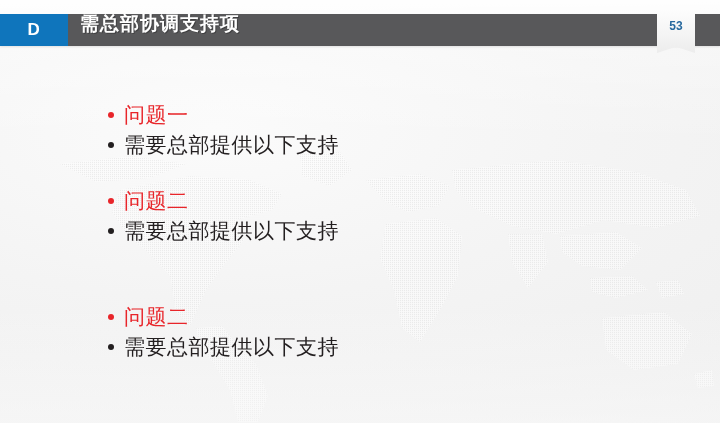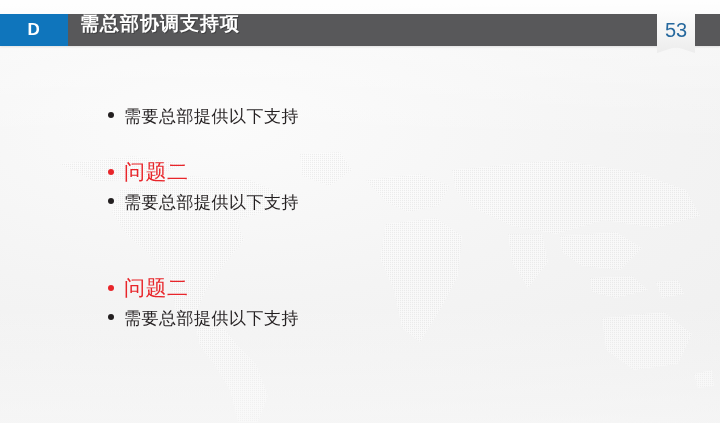--- a/index.html
+++ b/index.html
@@ -103,22 +103,22 @@
     background: linear-gradient(180deg, #fdfdfd 0%, #f4f4f4 60%, #ececec 100%);
     clip-path: polygon(0% 0%, 100% 0%, 100% 100%, 50% 86%, 0% 100%);
     box-shadow: 0 1px 3px rgba(0,0,0,0.22);
     display: flex;
     align-items: flex-start;
     justify-content: center;
   }
   .page-badge-num {
     margin-top: 10px;
     color: #27699e;
-    font-size: 20px;
-    font-weight: normal;
+    font-size: 12px;
+    font-weight: bold;
     font-family: "Liberation Sans", sans-serif;
   }
 
   
   .content {
     position: absolute;
     left: 108px;
     top: 101px;
     width: 560px;
   }
@@ -142,21 +142,21 @@
 
   .line-title {
     color: #e8252a;
     font-size: 21px;
     line-height: 29px;
     letter-spacing: 0.5px;
     font-family: "DejaVu Sans", "Liberation Sans", sans-serif;
   }
   .line-body {
     color: #231f20;
-    font-size: 17px;
+    font-size: 21px;
     line-height: 30px;
     letter-spacing: 0.5px;
     font-family: "DejaVu Sans", "Liberation Sans", sans-serif;
   }
   .spacer-sm { height: 27px; }
   .spacer-lg { height: 57px; }
 </style>
 </head>
 <body>
 
@@ -209,20 +209,24 @@
   </div>
 
   <div class="page-badge">
     <span class="page-badge-num">53</span>
   </div>
 
   <div class="content">
 
     <div class="group">
       <div class="bullet-row">
+        <span class="dot red"></span>
+        <span class="line-title">问题一</span>
+      </div>
+      <div class="bullet-row">
         <span class="dot black"></span>
         <span class="line-body">需要总部提供以下支持</span>
       </div>
     </div>
 
     <div class="spacer-sm"></div>
 
     <div class="group">
       <div class="bullet-row">
         <span class="dot red"></span>

